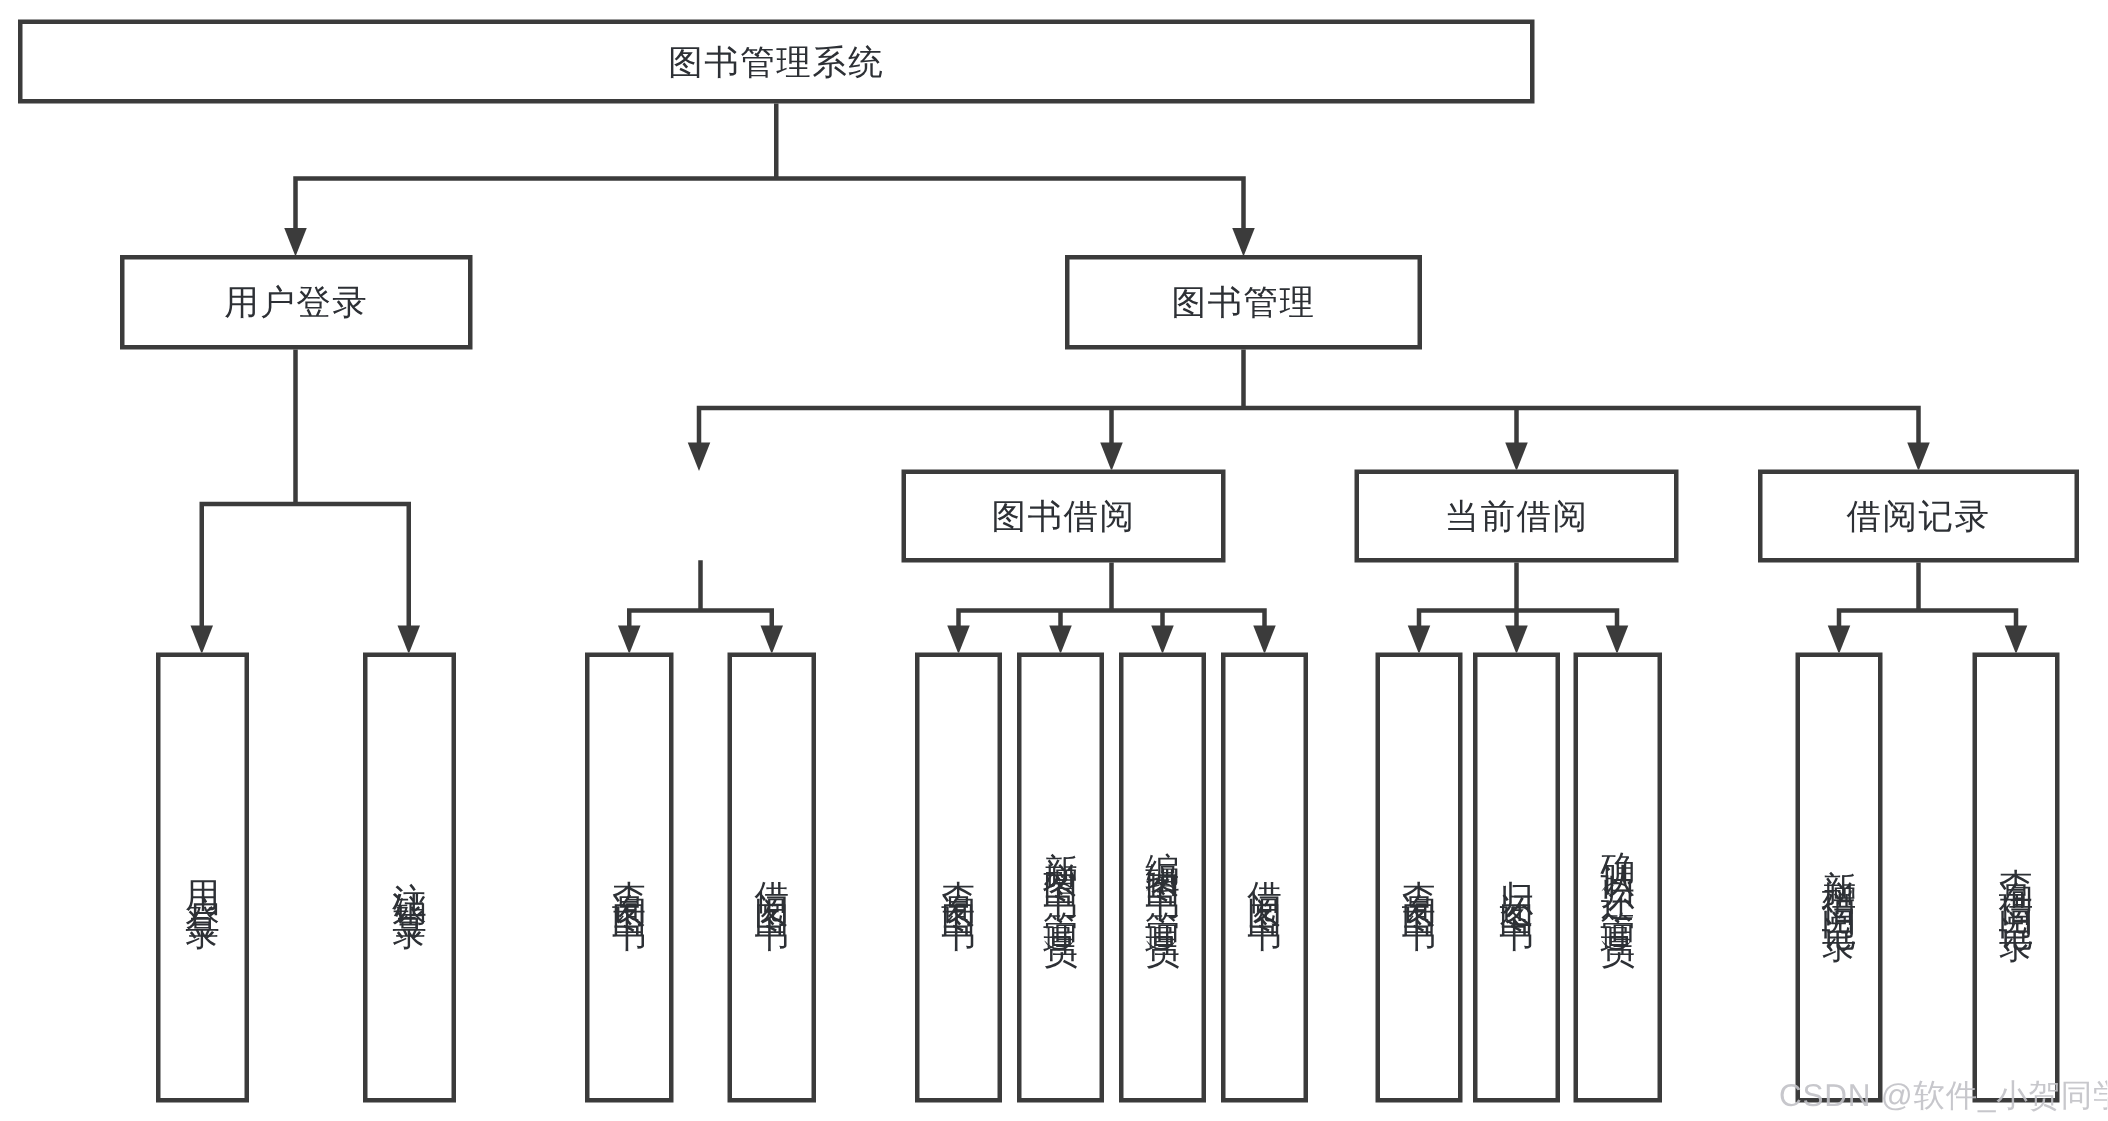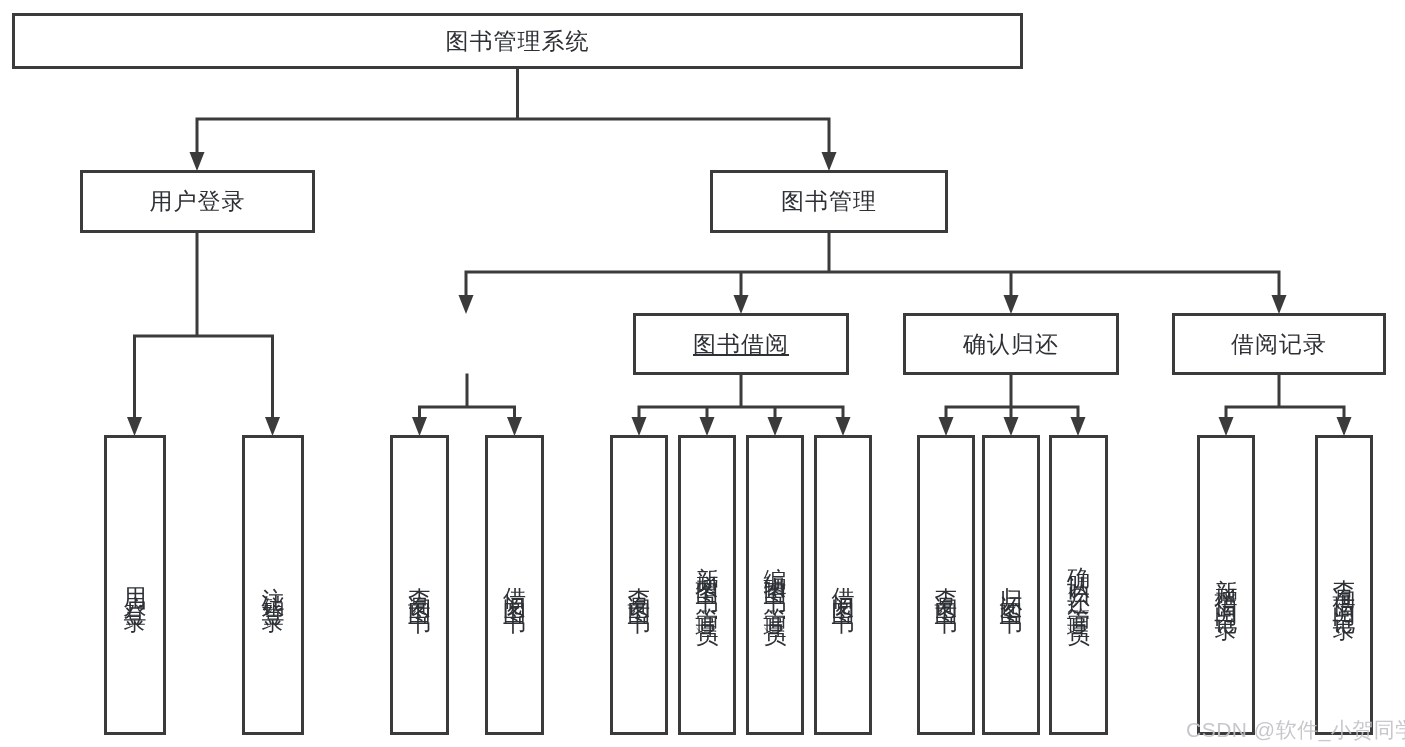--- a/index.html
+++ b/index.html
@@ -99,25 +99,25 @@
     <span class="hlabel">图书管理系统</span>
   </div>
 
   <div class="box" style="left:80px;top:170px;width:235px;height:63px;">
     <span class="hlabel">用户登录</span>
   </div>
   <div class="box" style="left:710px;top:170px;width:238px;height:63px;font-family:Liberation Mono, monospace;">
     <span class="hlabel">图书管理</span>
   </div>
 
-  <div class="box" style="left:633px;top:313px;width:216px;height:62px;text-decoration:underline;">
+  <div class="box" style="left:601px;top:313px;width:216px;height:62px;">
     <span class="hlabel">图书借阅</span>
   </div>
   <div class="box" style="left:903px;top:313px;width:216px;height:62px;">
-    <span class="hlabel">确认归还</span>
+    <span class="hlabel">当前借阅</span>
   </div>
   <div class="box" style="left:1172px;top:313px;width:214px;height:62px;">
     <span class="hlabel">借阅记录</span>
   </div>
 
   <div class="box leaf" style="left:104px;width:62px;">
     <span class="vlabel">用户登录</span>
   </div>
   <div class="box leaf" style="left:242px;width:62px;">
     <span class="vlabel">注销登录</span>

